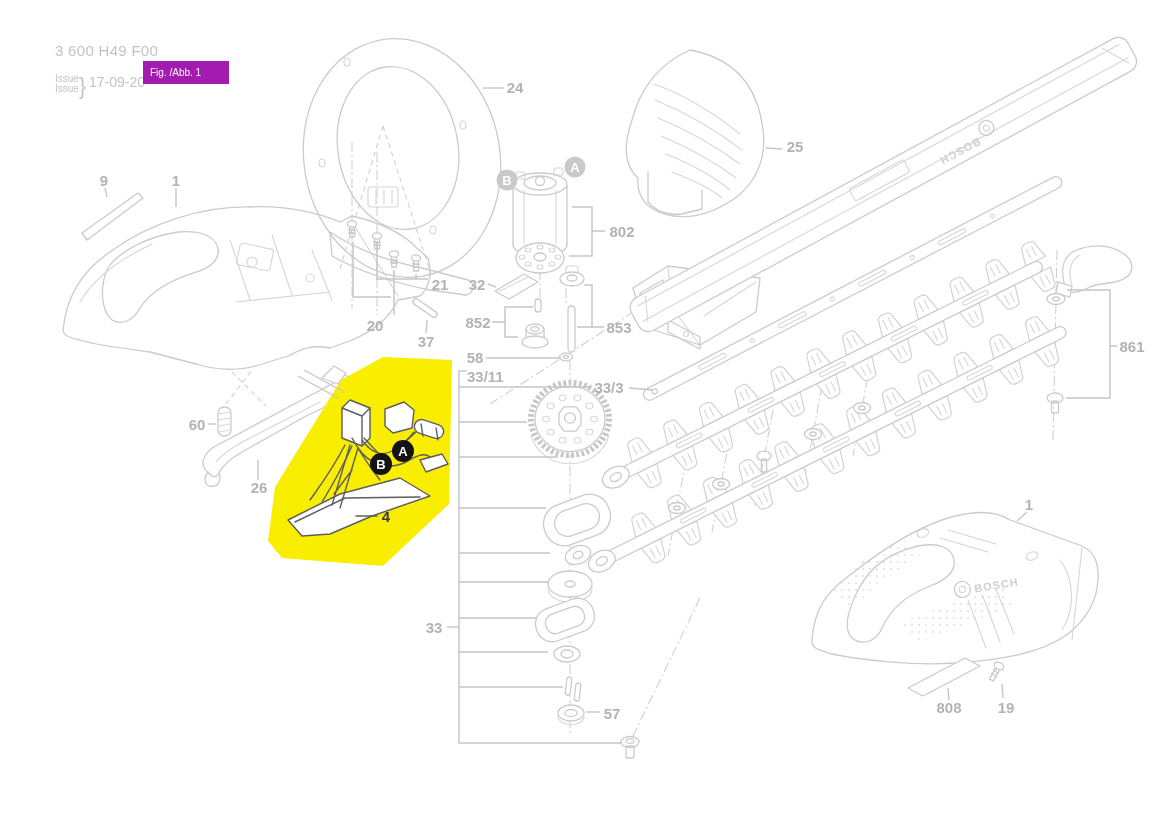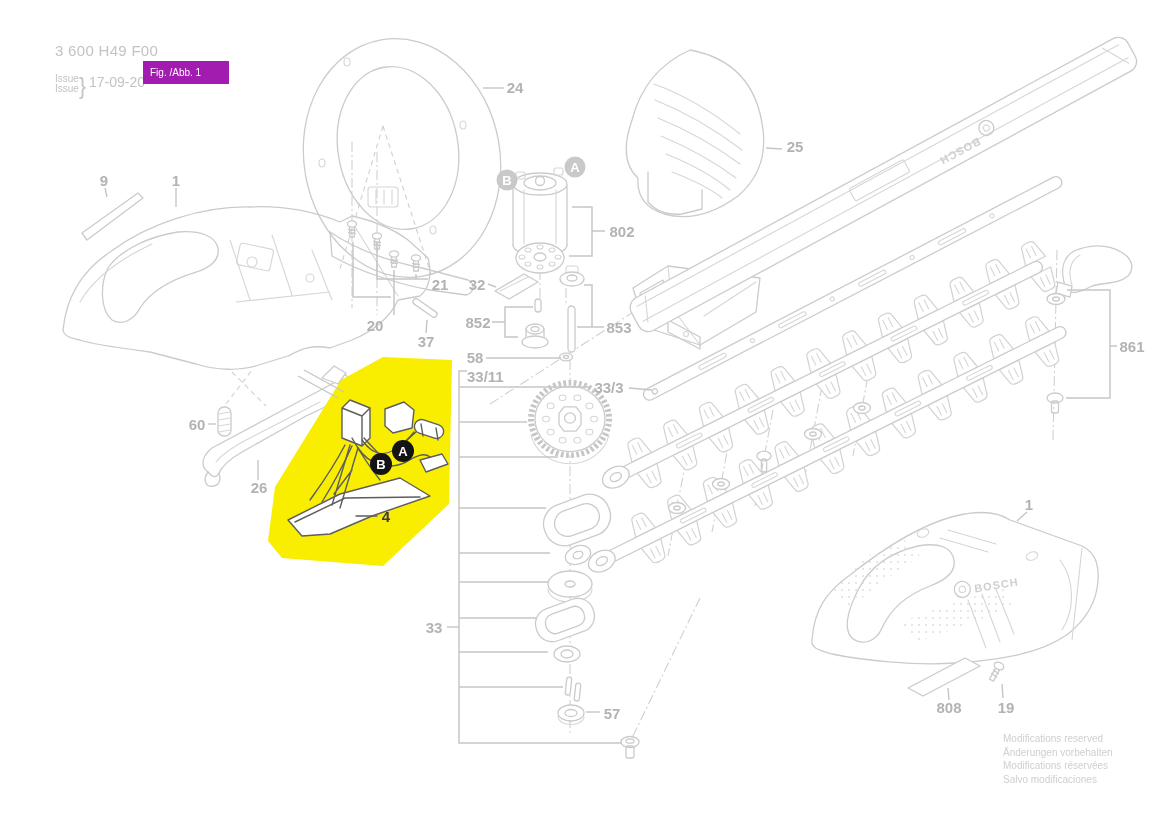--- a/index.html
+++ b/index.html
@@ -443,20 +443,14 @@
 <div class="hdr-issue">
   <div class="lines">
     <div>Issue</div>
     <div>Issue</div>
   </div>
   <div class="brace">}</div>
   <div class="date">17-09-20</div>
 </div>
 <div class="figbox">Fig. /Abb. 1</div>
 
-<div class="footer">
-  <div>Modifications reserved</div>
-  <div>Änderungen vorbehalten</div>
-  <div>Modifications réservées</div>
-  <div>Salvo modificaciones</div>
+
 </div>
 
-</div>
-
 </body></html>

